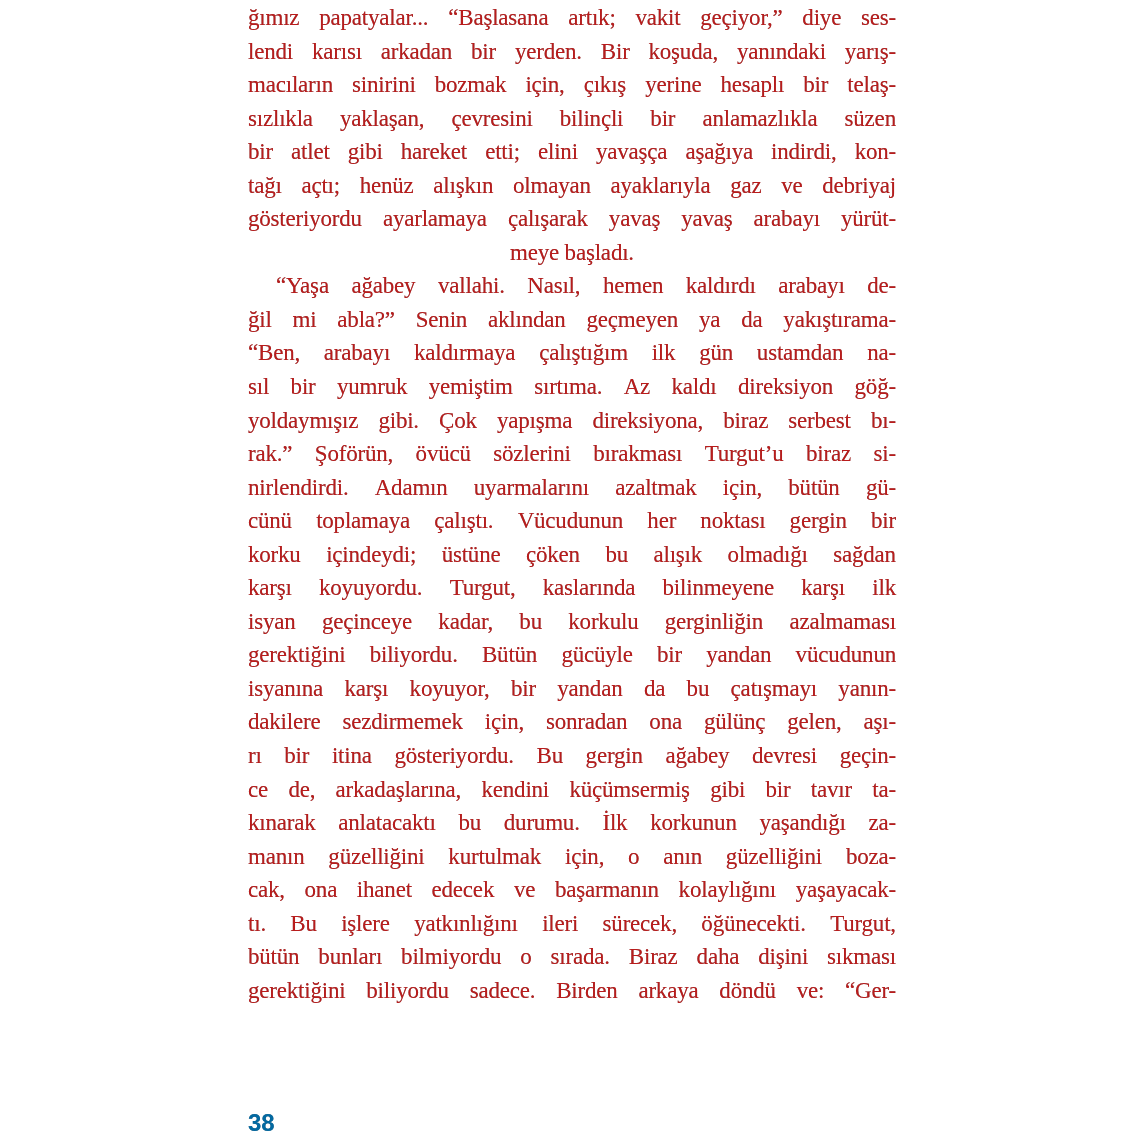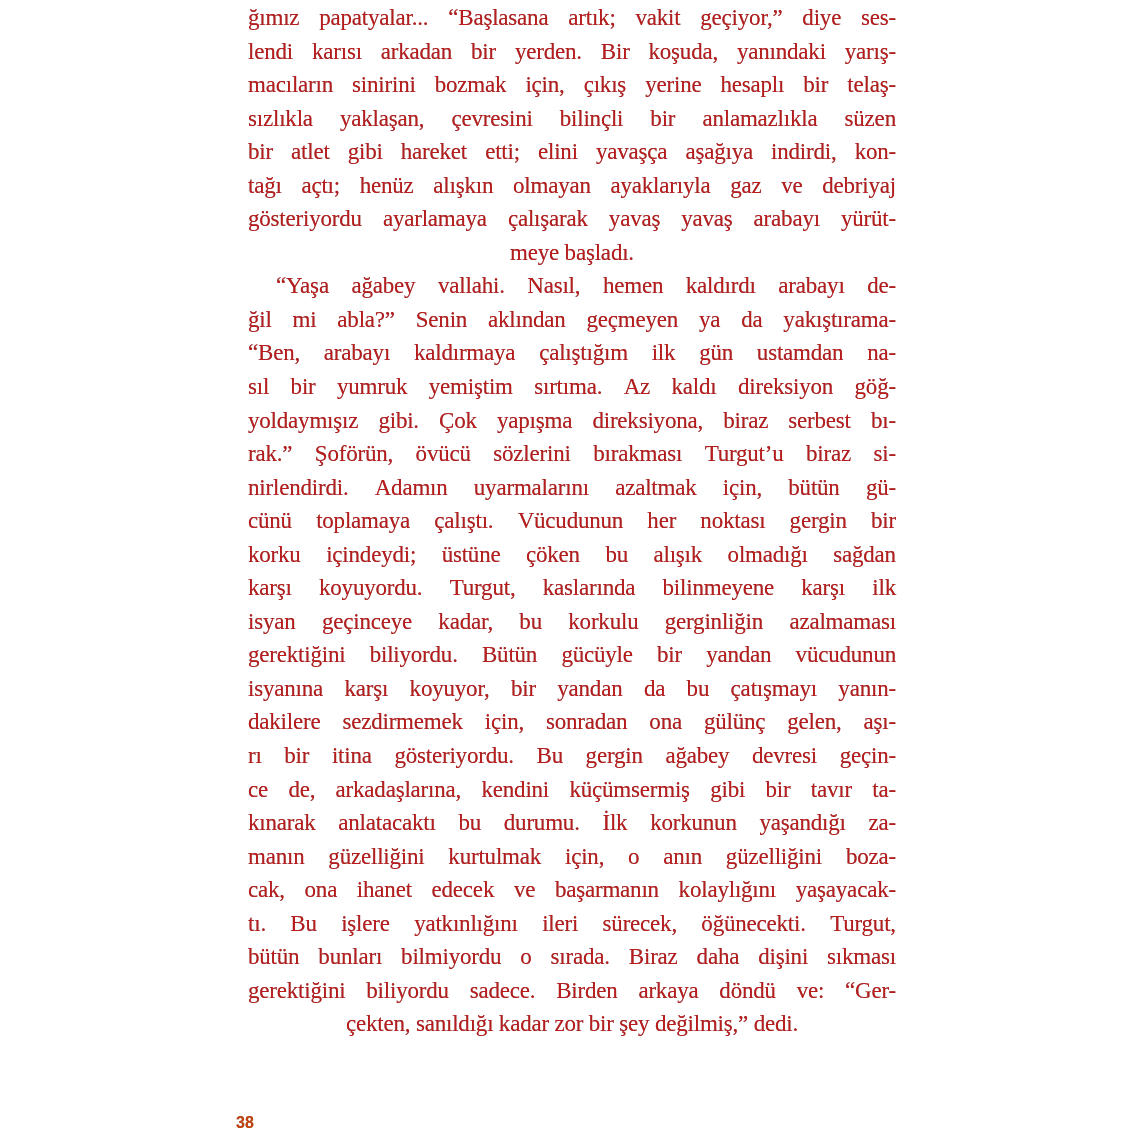--- a/index.html
+++ b/index.html
@@ -30,27 +30,27 @@
   .jl {
     display: flex;
     justify-content: space-between;
     white-space: normal;
   }
   .jl span { white-space: nowrap; }
   .plain { text-align: center; }
   .indent { padding-left: 28px; }
   .page-number {
     position: absolute;
-    left: 236px;
+    left: 248px;
     top: 1110px;
     font-family: "Liberation Sans", sans-serif;
     font-weight: 700;
-    font-size: 16px;
+    font-size: 24px;
     line-height: 26px;
-    color: #c2410c;
+    color: #0369a1;
     text-shadow: 0 0 0.5px rgba(45,44,43,0.5);
   }
 </style>
 </head>
 <body>
 
 <div class="page">
   <div class="text-block">
       <div class="line jl">
         <span>ğımız</span>
@@ -341,16 +341,15 @@
       <div class="line jl">
         <span>gerektiğini</span>
         <span>biliyordu</span>
         <span>sadece.</span>
         <span>Birden</span>
         <span>arkaya</span>
         <span>döndü</span>
         <span>ve:</span>
         <span>“Ger-</span>
       </div>
-      <div class="line plain">çekten, sanıldığı kadar zor bir şey değilmiş,” dedi.</div>
     </div>
   <div class="page-number">38</div>
 </div>
 
 </body></html>

